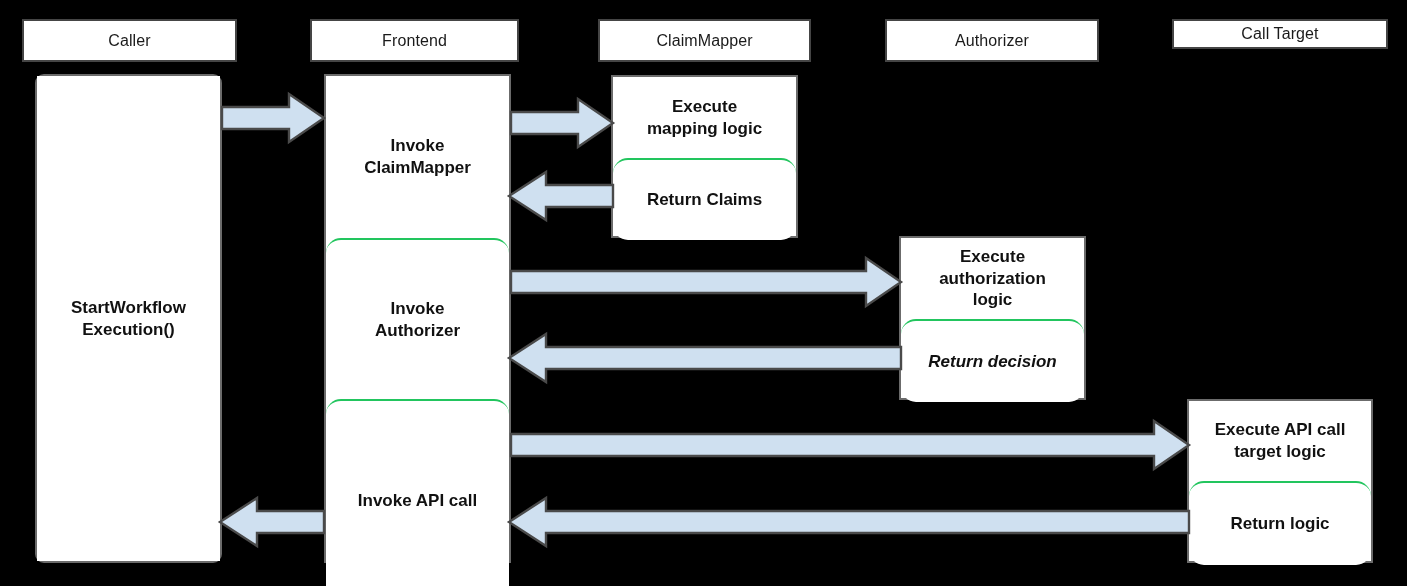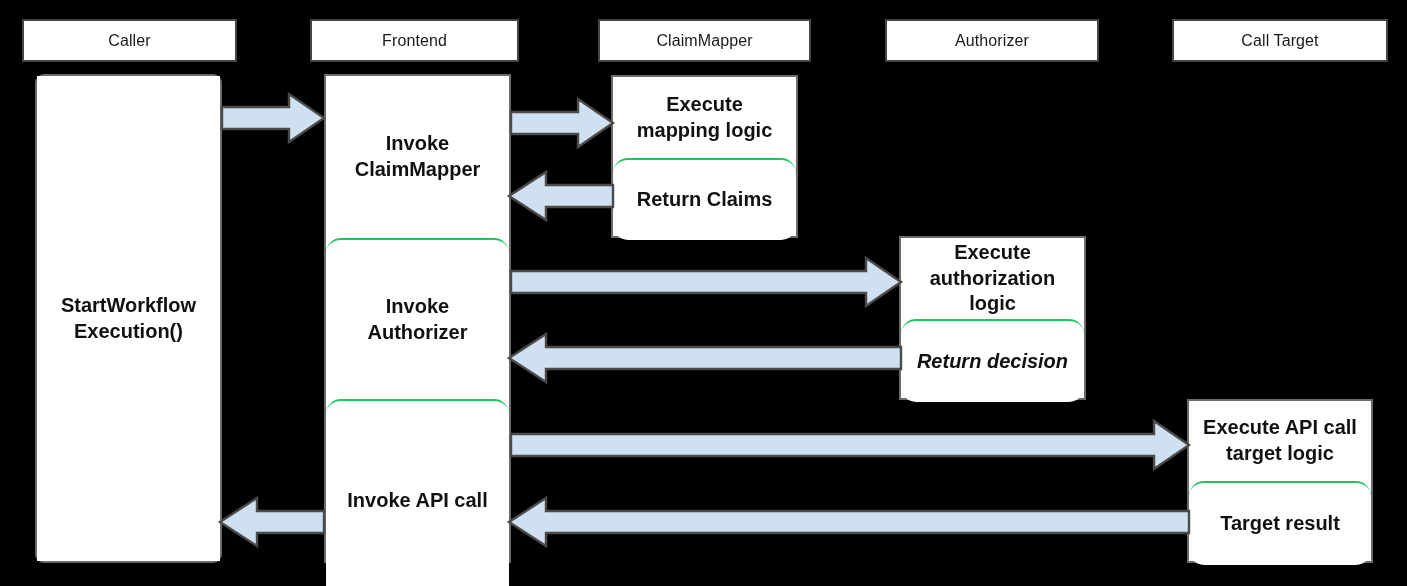--- a/index.html
+++ b/index.html
@@ -43,21 +43,21 @@
   .activation {
     flex: none;
     background: #ffffff;
     box-sizing: border-box;
     display: flex;
     align-items: center;
     justify-content: center;
     text-align: center;
     color: #111111;
     font-weight: bold;
-    font-size: 20px;
+    font-size: 17px;
     line-height: 1.28;
     padding: 2px 6px;
     font-family: "Liberation Sans", sans-serif;
   }
   .activation + .activation {
     border-top: 2px solid #22c55e;
     border-radius: 15px;
   }
   .msg-arrow {
     position: absolute;
@@ -80,21 +80,21 @@
   </div>
   <div class="lane-header" style="left:310px; top:19px; width:209px; height:43px;">
     <span>Frontend</span>
   </div>
   <div class="lane-header" style="left:598px; top:19px; width:213px; height:43px;">
     <span>ClaimMapper</span>
   </div>
   <div class="lane-header" style="left:885px; top:19px; width:214px; height:43px;">
     <span>Authorizer</span>
   </div>
-  <div class="lane-header" style="left:1172px; top:19px; width:216px; height:43px;">
+  <div class="lane-header" style="left:1172px; top:19px; width:216px; height:30px;">
     <span>Call Target</span>
   </div>
 
   <div class="lifeline" style="left:35px; top:74px; width:187px; height:489px;border-radius:9px;">
     <div class="activation" style="height:100%;">
       <span style="white-space:pre-line;">StartWorkflow
 Execution()</span>
     </div>
   </div>
 
@@ -132,21 +132,21 @@
       <span style="white-space:pre-line;">Return decision</span>
     </div>
   </div>
 
   <div class="lifeline" style="left:1187px; top:399px; width:186px; height:164px;">
     <div class="activation" style="height:80px;">
       <span style="white-space:pre-line;">Execute API call
 target logic</span>
     </div>
     <div class="activation" style="height:84px;">
-      <span style="white-space:pre-line;">Target result</span>
+      <span style="white-space:pre-line;">Return logic</span>
     </div>
   </div>
 
   <div class="msg-arrow" style="left:222px; top:94px; width:102px; height:48px;">
     <svg viewBox="0 0 102 48" preserveAspectRatio="none">
       <polygon points="0,13 67,13 67,0 102,24 67,48 67,35 0,35" fill="#cfe0f0" stroke="#4a4a4a" stroke-width="2.4" stroke-linejoin="miter"></polygon>
     </svg>
   </div>
 
   <div class="msg-arrow" style="left:511px; top:99px; width:102px; height:48px;">

